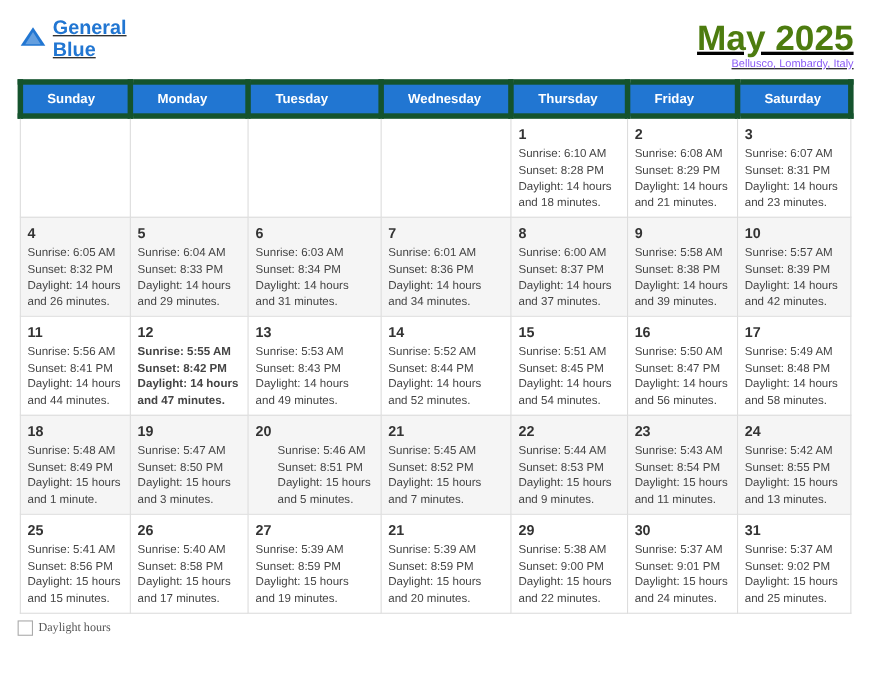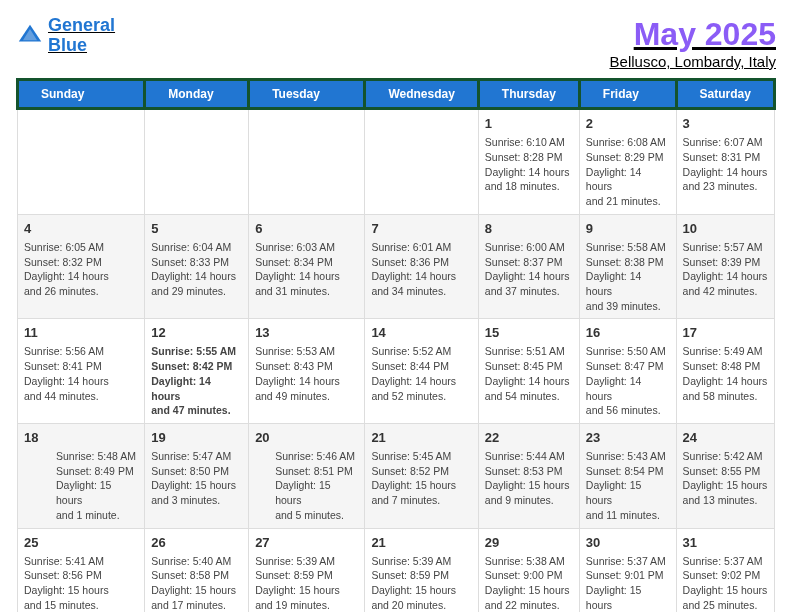--- a/index.html
+++ b/index.html
@@ -34,39 +34,39 @@
     .logo-icon {
       width: 28px;
       height: 28px;
     }
     .title-block {
       text-align: right;
     }
     .main-title {
       font-size: 32px;
       font-weight: bold;
+      color: #4d7c0f;
+    }
+    .subtitle {
+      font-size: 10px;
       color: #8b5cf6;
-    }
-    .subtitle {
-      font-size: 15px;
-      color: #000000;
     }
     table {
       width: 100%;
       border-collapse: collapse;
       font-size: 11px;
     }
     thead tr th {
       background-color: #2176d2;
       color: #fff;
       text-align: left;
       padding: 6px 22px;
       font-size: 12px;
       font-weight: bold;
-      border: 3px solid #14532d;
+      border: 5px solid #14532d;
     }
     tbody tr td {
       vertical-align: top;
       padding: 5px 6px;
       border: 1px solid #ddd;
       min-height: 80px;
       color: #333;
       line-height: 1.4;
     }
     tbody tr:nth-child(even) td {
@@ -266,21 +266,21 @@
           <span class="day-num">17</span>
           <div class="day-info" style="white-space: pre-line;">Sunrise: 5:49 AM
 Sunset: 8:48 PM
 Daylight: 14 hours
 and 58 minutes.</div>
         </td>
       </tr>
       <tr>
         <td>
           <span class="day-num">18</span>
-          <div class="day-info" style="white-space: pre-line; margin-left: 32px;">Sunrise: 5:48 AM
+          <div class="day-info" style="white-space: pre-line;">Sunrise: 5:48 AM
 Sunset: 8:49 PM
 Daylight: 15 hours
 and 1 minute.</div>
         </td>
         <td>
           <span class="day-num">19</span>
           <div class="day-info" style="white-space: pre-line;">Sunrise: 5:47 AM
 Sunset: 8:50 PM
 Daylight: 15 hours
 and 3 minutes.</div>

